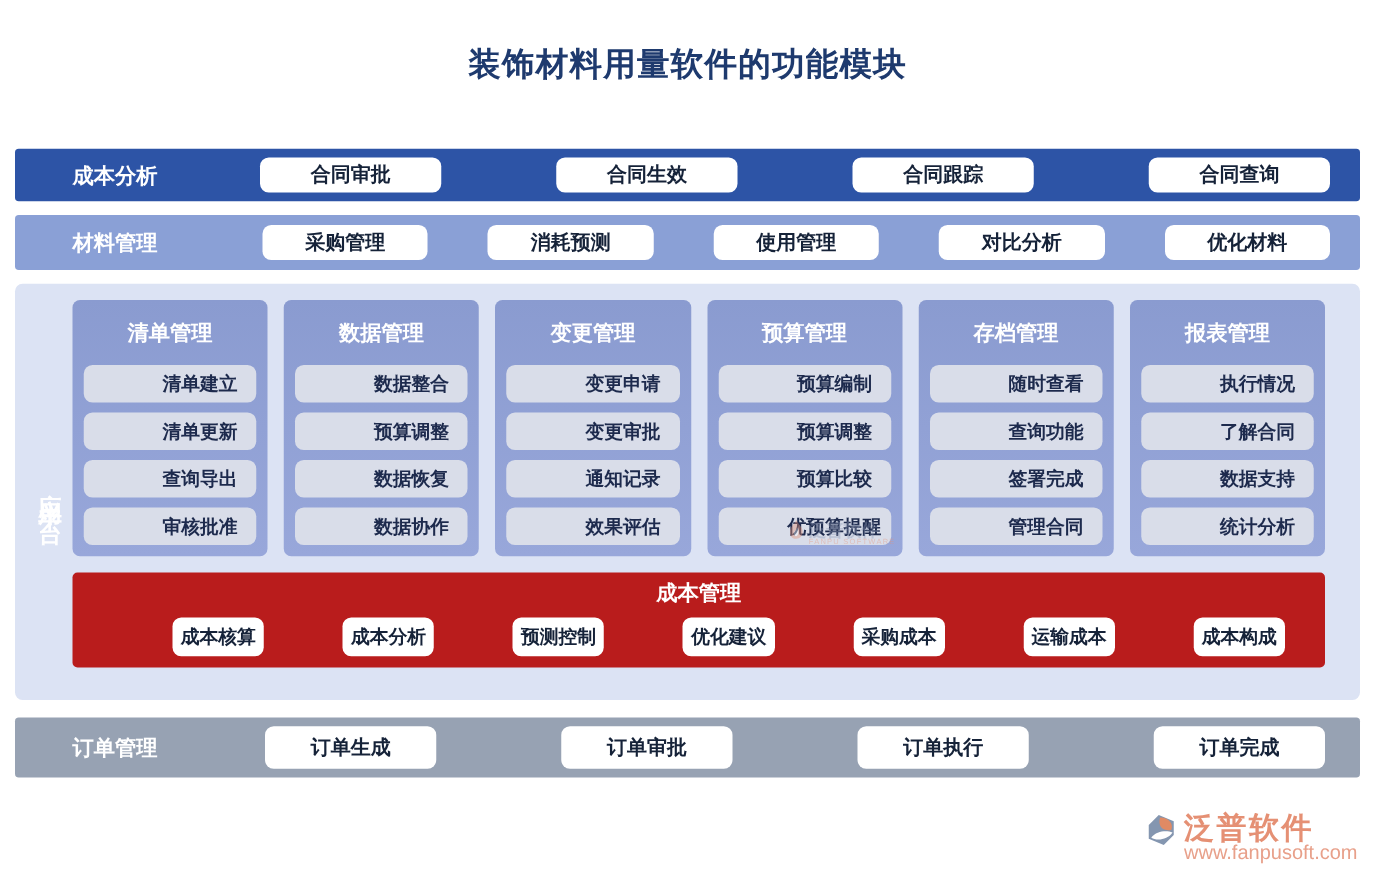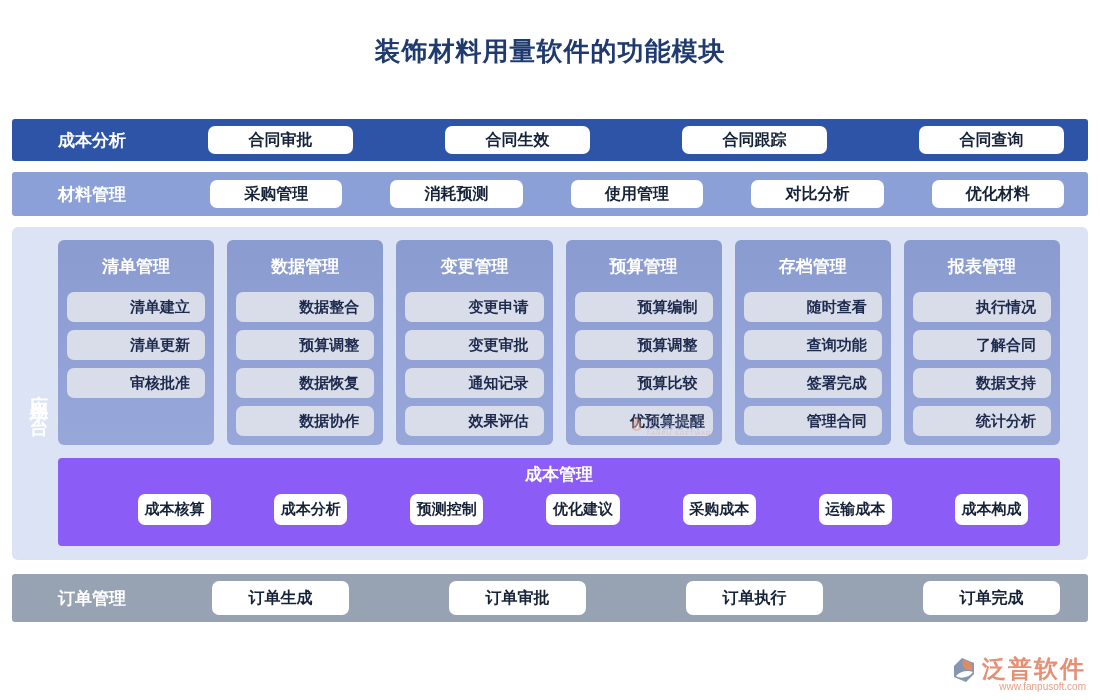--- a/index.html
+++ b/index.html
@@ -62,22 +62,22 @@
     color:#ffffff;font-weight:bold;font-size:17px;
   }
   .pcol-item{
     height:30px;margin:0 9px 8px 9px;background:#d9dde9;border-radius:7px;
     display:flex;align-items:center;justify-content:center;
     font-size:15px;font-weight:bold;color:#1d2a4d;cursor:pointer;
     white-space:nowrap;
     padding-left:48px;
   }
   .cost-band{
-    position:absolute;left:46px;right:28px;top:231px;height:88px;
-    background:#8b5cf6;border-radius:4px;
+    position:absolute;left:46px;right:28px;top:231px;height:76px;
+    background:#b91c1c;border-radius:4px;
   }
   .cost-header{
     height:32px;display:flex;align-items:center;justify-content:center;
     color:#ffffff;font-weight:bold;font-size:17px;
   }
   .cost-buttons{
     display:flex;gap:15px;margin:4px 32px 0 32px;
   }
   .cost-buttons .wbtn{height:31px;font-size:15px;}
   
@@ -88,21 +88,21 @@
   .watermark .wm-text{display:flex;flex-direction:column;line-height:1;}
   .watermark .wm-cn{font-size:14px;font-weight:bold;color:#8d99b5;}
   .watermark .wm-en{font-size:6px;color:#e59074;letter-spacing:1px;}
   
   .logo{
     position:absolute;right:14px;bottom:8px;
     display:flex;align-items:flex-start;gap:4px;
   }
   .logo-text{display:flex;flex-direction:column;line-height:1.05;}
   .logo-cn{font-size:24px;font-weight:bold;color:#e59074;letter-spacing:2px;}
-  .logo-url{font-size:10px;color:#e8a08a;text-align:right;}
+  .logo-url{font-size:16px;color:#e8a08a;text-align:left;}
 </style>
 </head>
 <body>
 
 <div class="title">装饰材料用量软件的功能模块</div>
 
 <div class="bar row-contract">
   <div class="bar-label">成本分析</div>
   <div class="bar-buttons">
     <div class="wbtn">合同审批</div>
@@ -124,20 +124,21 @@
 </div>
 
 <div class="platform">
   <div class="platform-label">应用平台</div>
 
   <div class="columns">
     <div class="pcol">
       <div class="pcol-header">清单管理</div>
       <div class="pcol-item">清单建立</div>
       <div class="pcol-item">清单更新</div>
+      <div class="pcol-item">查询导出</div>
       <div class="pcol-item">审核批准</div>
     </div>
     <div class="pcol">
       <div class="pcol-header">数据管理</div>
       <div class="pcol-item">数据整合</div>
       <div class="pcol-item">预算调整</div>
       <div class="pcol-item">数据恢复</div>
       <div class="pcol-item">数据协作</div>
     </div>
     <div class="pcol">

